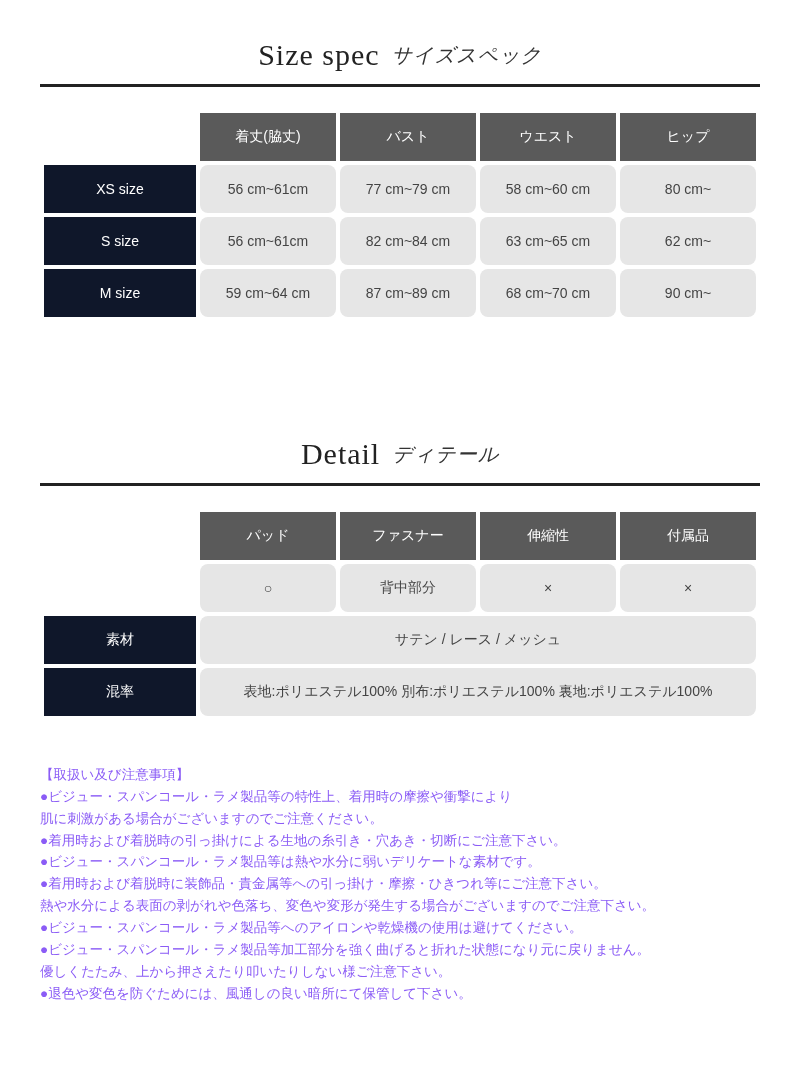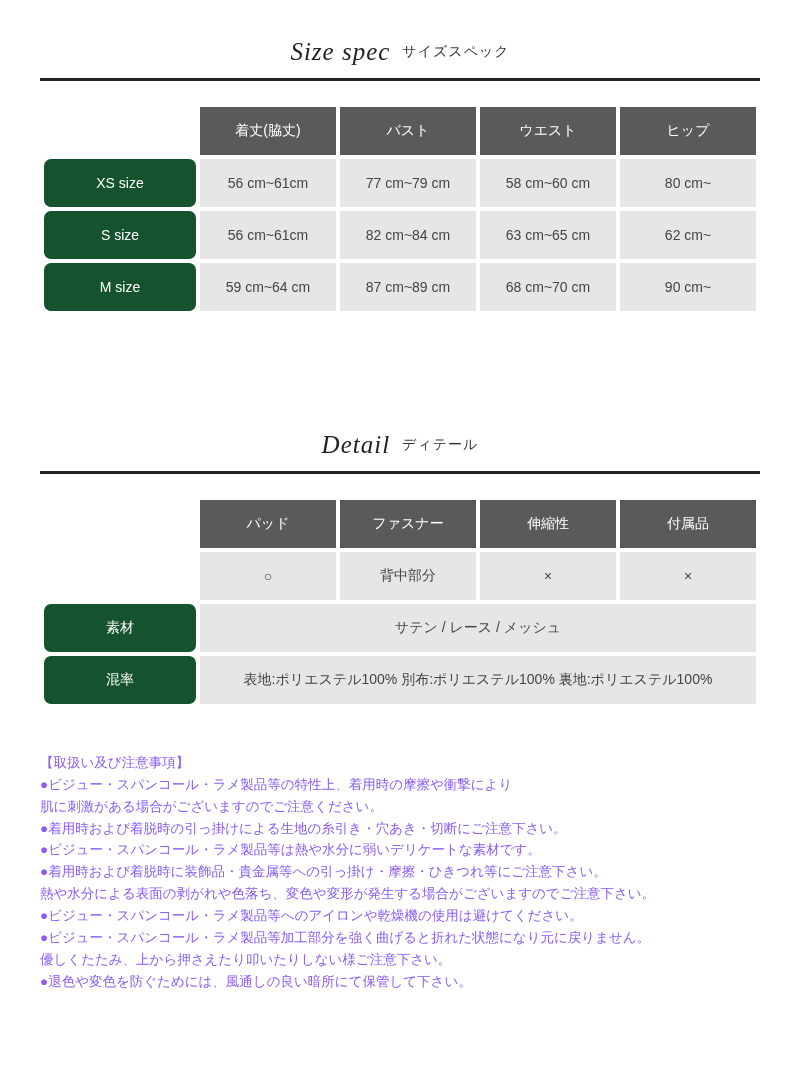--- a/index.html
+++ b/index.html
@@ -20,32 +20,32 @@
     padding: 0;
   }
 
   
   .section-head {
     text-align: center;
     padding-top: 38px;
   }
   .section-head .en {
     font-family: "Liberation Serif", "DejaVu Serif", serif;
-    font-size: 25px;
+    font-size: 30px;
     letter-spacing: 1px;
     color: #222;
     vertical-align: middle;
-    font-style: italic;
   }
   .section-head .jp {
-    font-size: 14px;
+    font-size: 20px;
     color: #333;
     vertical-align: middle;
     margin-left: 12px;
     letter-spacing: 1px;
+    font-style: italic;
   }
   .rule {
     border-top: 3px solid #222;
     margin: 12px 40px 0 40px;
     height: 0;
   }
 
   
   .tbl {
     border-collapse: separate;
@@ -63,26 +63,26 @@
     padding: 0 4px;
   }
   .hd {
     background: #5a5a5a;
     color: #ffffff;
     font-size: 14px;
   }
   .cell {
     background: #e6e6e6;
     color: #444444;
+    border-radius: 8px;
   }
   .rowhead {
-    background: #14532d;
+    background: #0f172a;
     color: #ffffff;
     width: 152px;
-    border-radius: 7px;
   }
   .blank { background: transparent; }
   .col-first { width: 152px; }
 
   .spacer-lg { height: 78px; }
 
   
   .notes {
     margin: 44px 40px 0 40px;
     font-size: 13.5px;

